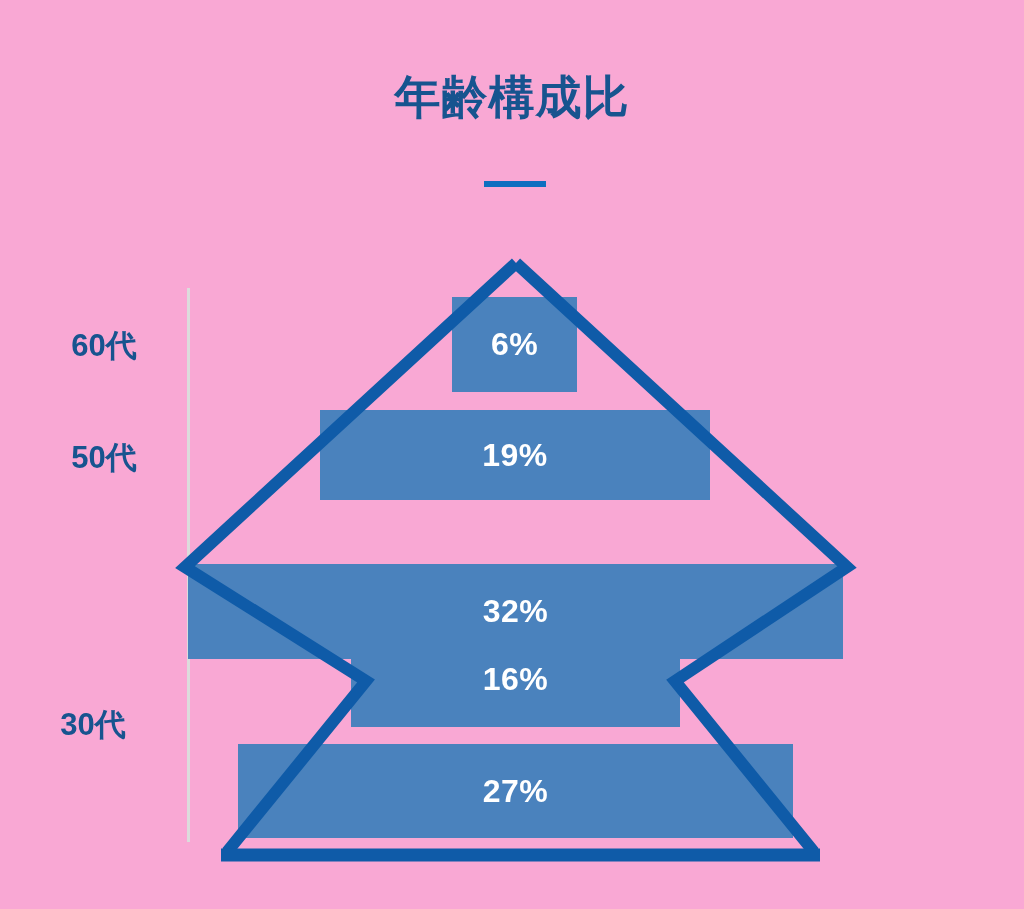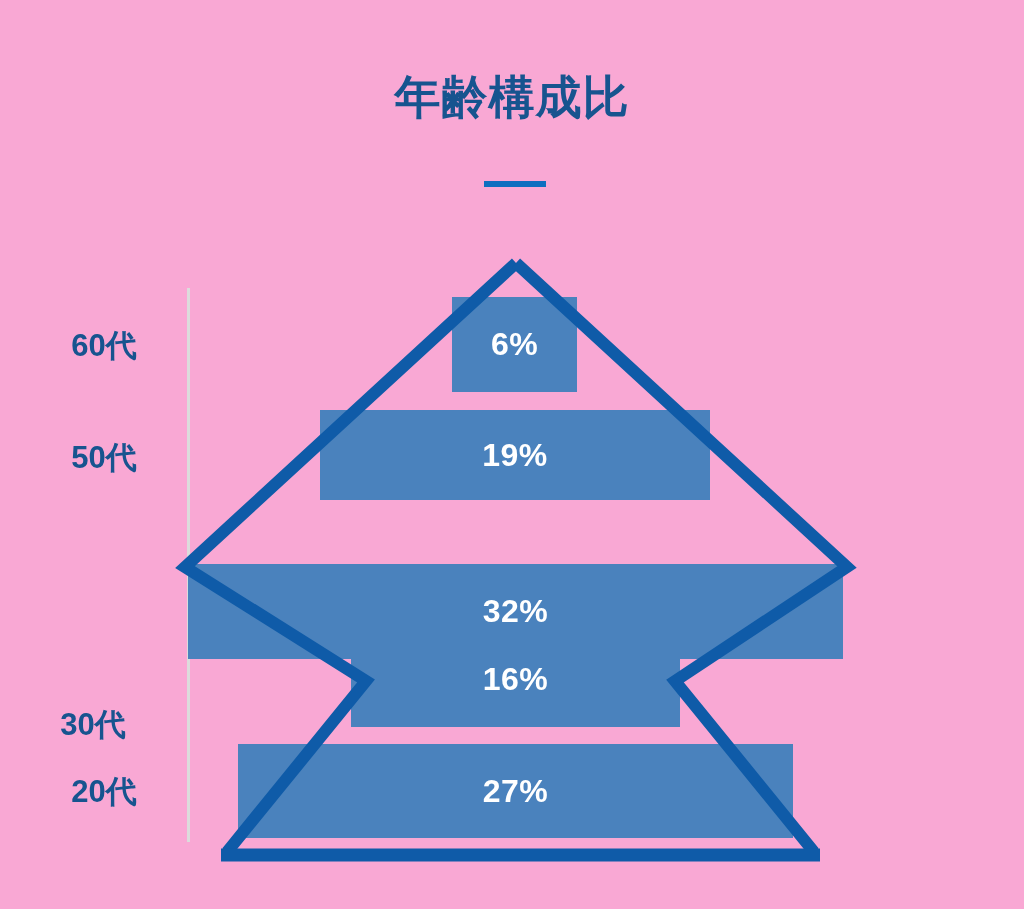--- a/index.html
+++ b/index.html
@@ -106,21 +106,20 @@
   <div id="chart-title">年齢構成比</div>
   <div id="title-divider"></div>
 
   <div id="plot-area">
 
     <div id="y-axis-line"></div>
 
     <div class="cat-label" style="top:346px; left:34px; right:auto;">60代</div>
     <div class="cat-label" style="top:458px; left:34px; right:auto;">50代</div>
     <div class="cat-label" style="top:681px; left:23px; right:auto;margin-top:44px;">30代</div>
-    <div class="cat-label" style="top:792px; left:34px; right:auto;">20代</div>
 
     <div class="bar" style="left:452px; top:297px; width:125px; height:95px;">
       <span class="bar-value">6%</span>
     </div>
 
     <div class="bar" style="left:320px; top:410px; width:390px; height:90px;justify-content:center;">
       <span class="bar-value">19%</span>
     </div>
 
     <div class="bar" style="left:188px; top:520px; width:655px; height:95px;margin-top:44px;">

